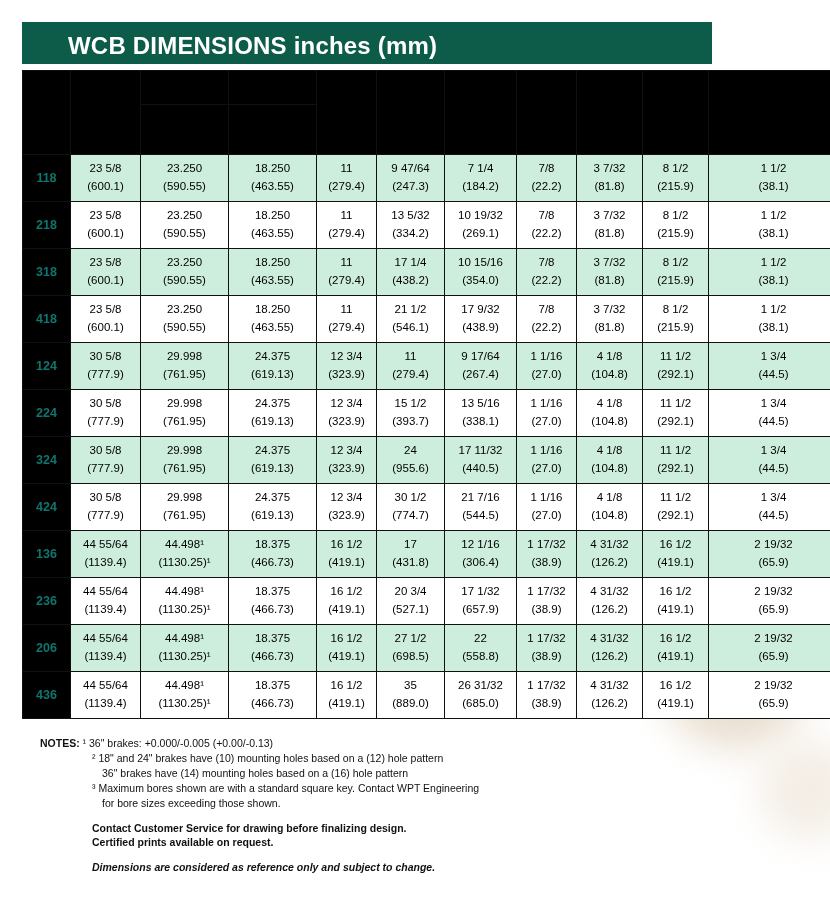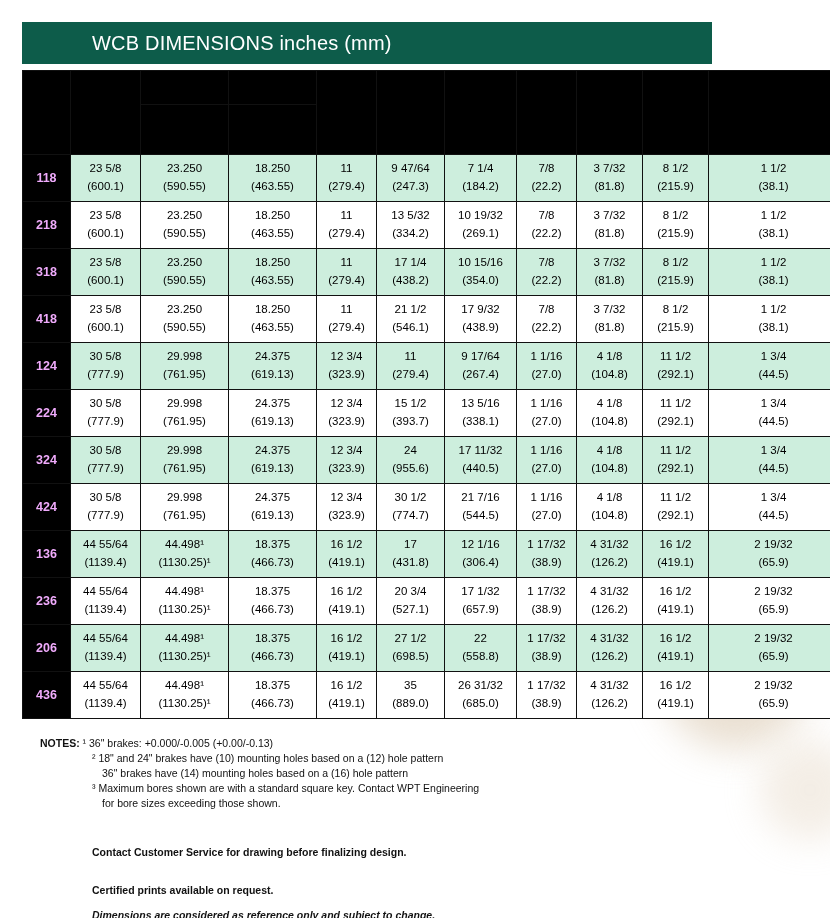--- a/index.html
+++ b/index.html
@@ -33,24 +33,24 @@
     position: absolute;
     left: 22px;
     top: 22px;
     width: 690px;
     height: 42px;
     background: #0d5c4a;
     color: #ffffff;
   }
   .title-bar .title-text {
     position: absolute;
-    left: 70px;
+    left: 46px;
     top: 10px;
-    font-size: 20px;
-    font-weight: normal;
+    font-size: 24px;
+    font-weight: bold;
     letter-spacing: 0.2px;
   }
 
   .table-wrap {
     position: absolute;
     left: 22px;
     top: 70px;
     width: 806px;
   }
   table.dims {
@@ -79,21 +79,21 @@
     line-height: 1.35;
     padding-bottom: 4px;
   }
   .hdr-top { height: 34px; }
   .hdr-mid { height: 50px; }
 
   tbody tr.band-a td { background: #cdeedd; }
   tbody tr.band-b td { background: #ffffff; }
   tbody td.sizecell {
     background: #000000 !important;
-    color: #f0abfc;
+    color: #0f766e;
     font-weight: bold;
     font-size: 12.5px;
   }
   tbody td.kcell { background: transparent !important; }
   tbody tr.band-a td.kcell { background: #cdeedd !important; }
   tbody tr.band-b td.kcell { background: #ffffff !important; }
   td.valcell {
     height: 46px;
     line-height: 1.55;
   }
@@ -112,21 +112,21 @@
     font-size: 10.5px;
     color: #111111;
     line-height: 1.42;
   }
   .notes .nrow { white-space: nowrap; }
   .notes .lbl { font-weight: bold; }
   .notes .indent1 { padding-left: 52px; }
   .notes .indent2 { padding-left: 62px; }
   .notes .gap { height: 10px; }
   .notes .italic { font-style: italic; font-weight: bold; }
-  .notes .bold { font-weight: bold; margin-top: 24px; }
+  .notes .bold { font-weight: bold; }
 </style>
 </head>
 <body>
 
 <div id="page">
 
   <div class="bg-blob" id="blob1"></div>
   <div class="bg-blob" id="blob2"></div>
   <div class="bg-blob" id="blob3"></div>
   <div class="bg-blob" id="blob4"></div>

